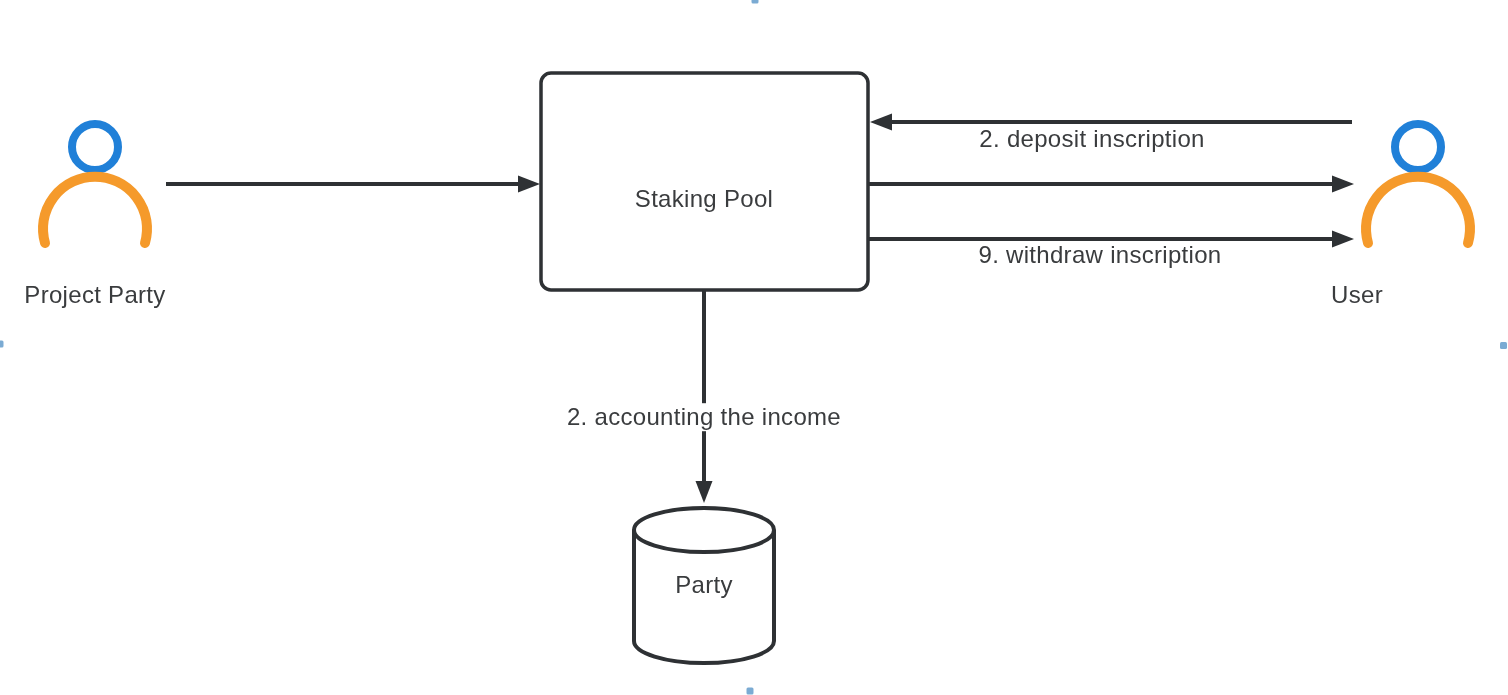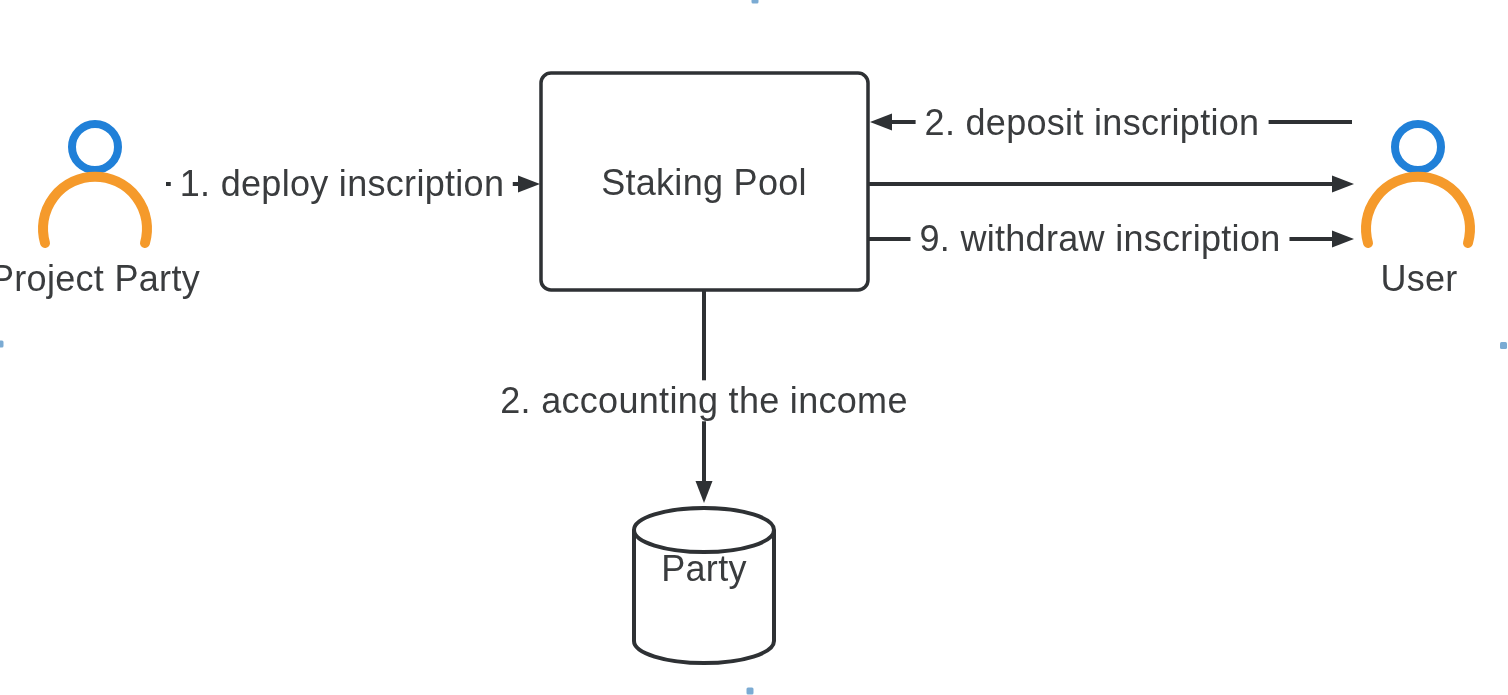--- a/index.html
+++ b/index.html
@@ -19,24 +19,25 @@
     position: absolute;
     left: 0;
     top: 0;
     width: 1508px;
     height: 695px;
   }
   .lbl {
     position: absolute;
     transform: translate(-50%, -50%);
     white-space: nowrap;
-    font-size: 36px;
+    font-size: 24px;
     letter-spacing: 0.3px;
     color: var(--text, #3a3c3e);
     line-height: 1.15;
+    margin-top: 16px;
   }
   .edge-lbl {
     background: #ffffff;
     padding: 0 9px;
   }
   .head-circle {
     fill: none;
     stroke: var(--person-head-blue, #2080d8);
     stroke-width: 8;
   }
@@ -119,21 +120,20 @@
     </g>
 
     <rect class="handle" x="751.5" y="-3.5" width="7" height="7" rx="1.5"></rect>
     <rect class="handle" x="746.5" y="687.5" width="7" height="7" rx="1.5"></rect>
     <rect class="handle" x="-3.5" y="340.5" width="7" height="7" rx="1.5"></rect>
     <rect class="handle" x="1500" y="342" width="7" height="7" rx="1.5"></rect>
   </svg>
 
   <div class="lbl" style="left:95px;  top:279px">Project Party</div>
   <div class="lbl" style="left:704px; top:183px">Staking Pool</div>
-  <div class="lbl" style="left:1419px;top:279px">User</div>
+  <div class="lbl" style="left:1357px;top:279px">User</div>
   <div class="lbl" style="left:704px; top:569px">Party</div>
 
-  <div class="lbl edge-lbl" style="left:342px;  top:184px">1. deploy inscription</div>
   <div class="lbl edge-lbl" style="left:1092px; top:123px">2. deposit inscription</div>
   <div class="lbl edge-lbl" style="left:1100px; top:239px">9. withdraw inscription</div>
   <div class="lbl edge-lbl" style="left:704px;  top:401px">2. accounting the income</div>
 
 </div>
 
 </body></html>

